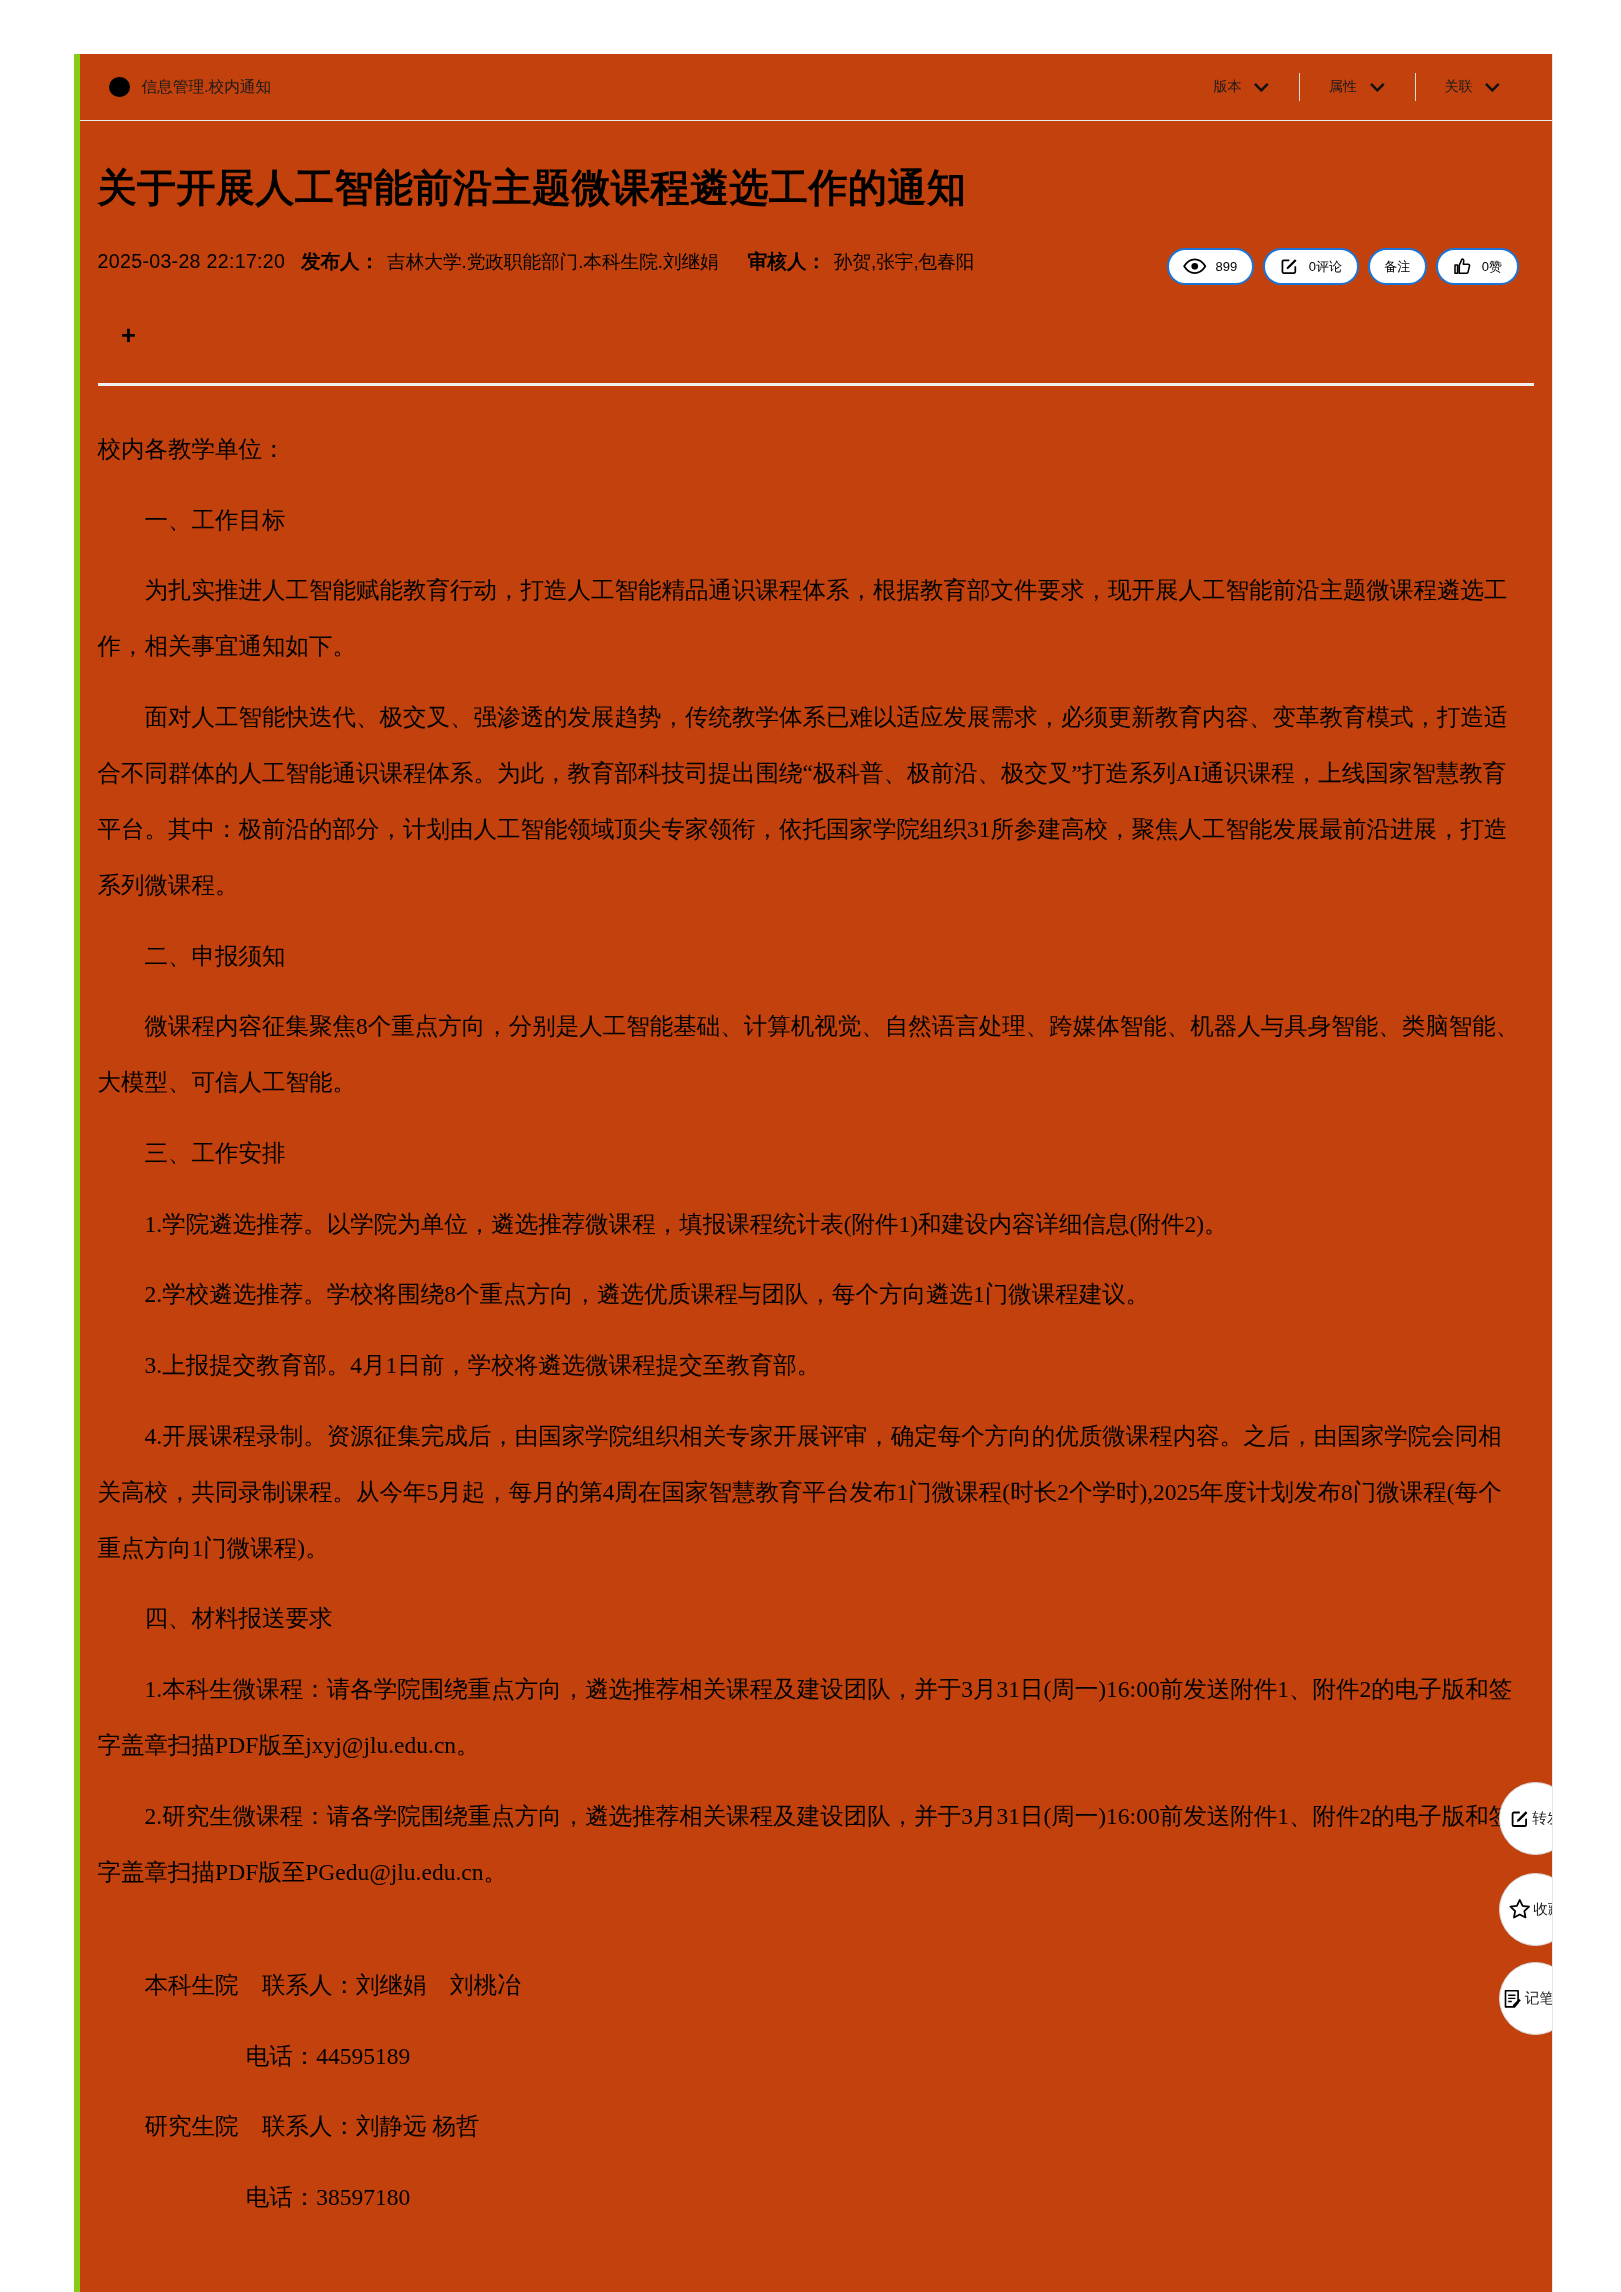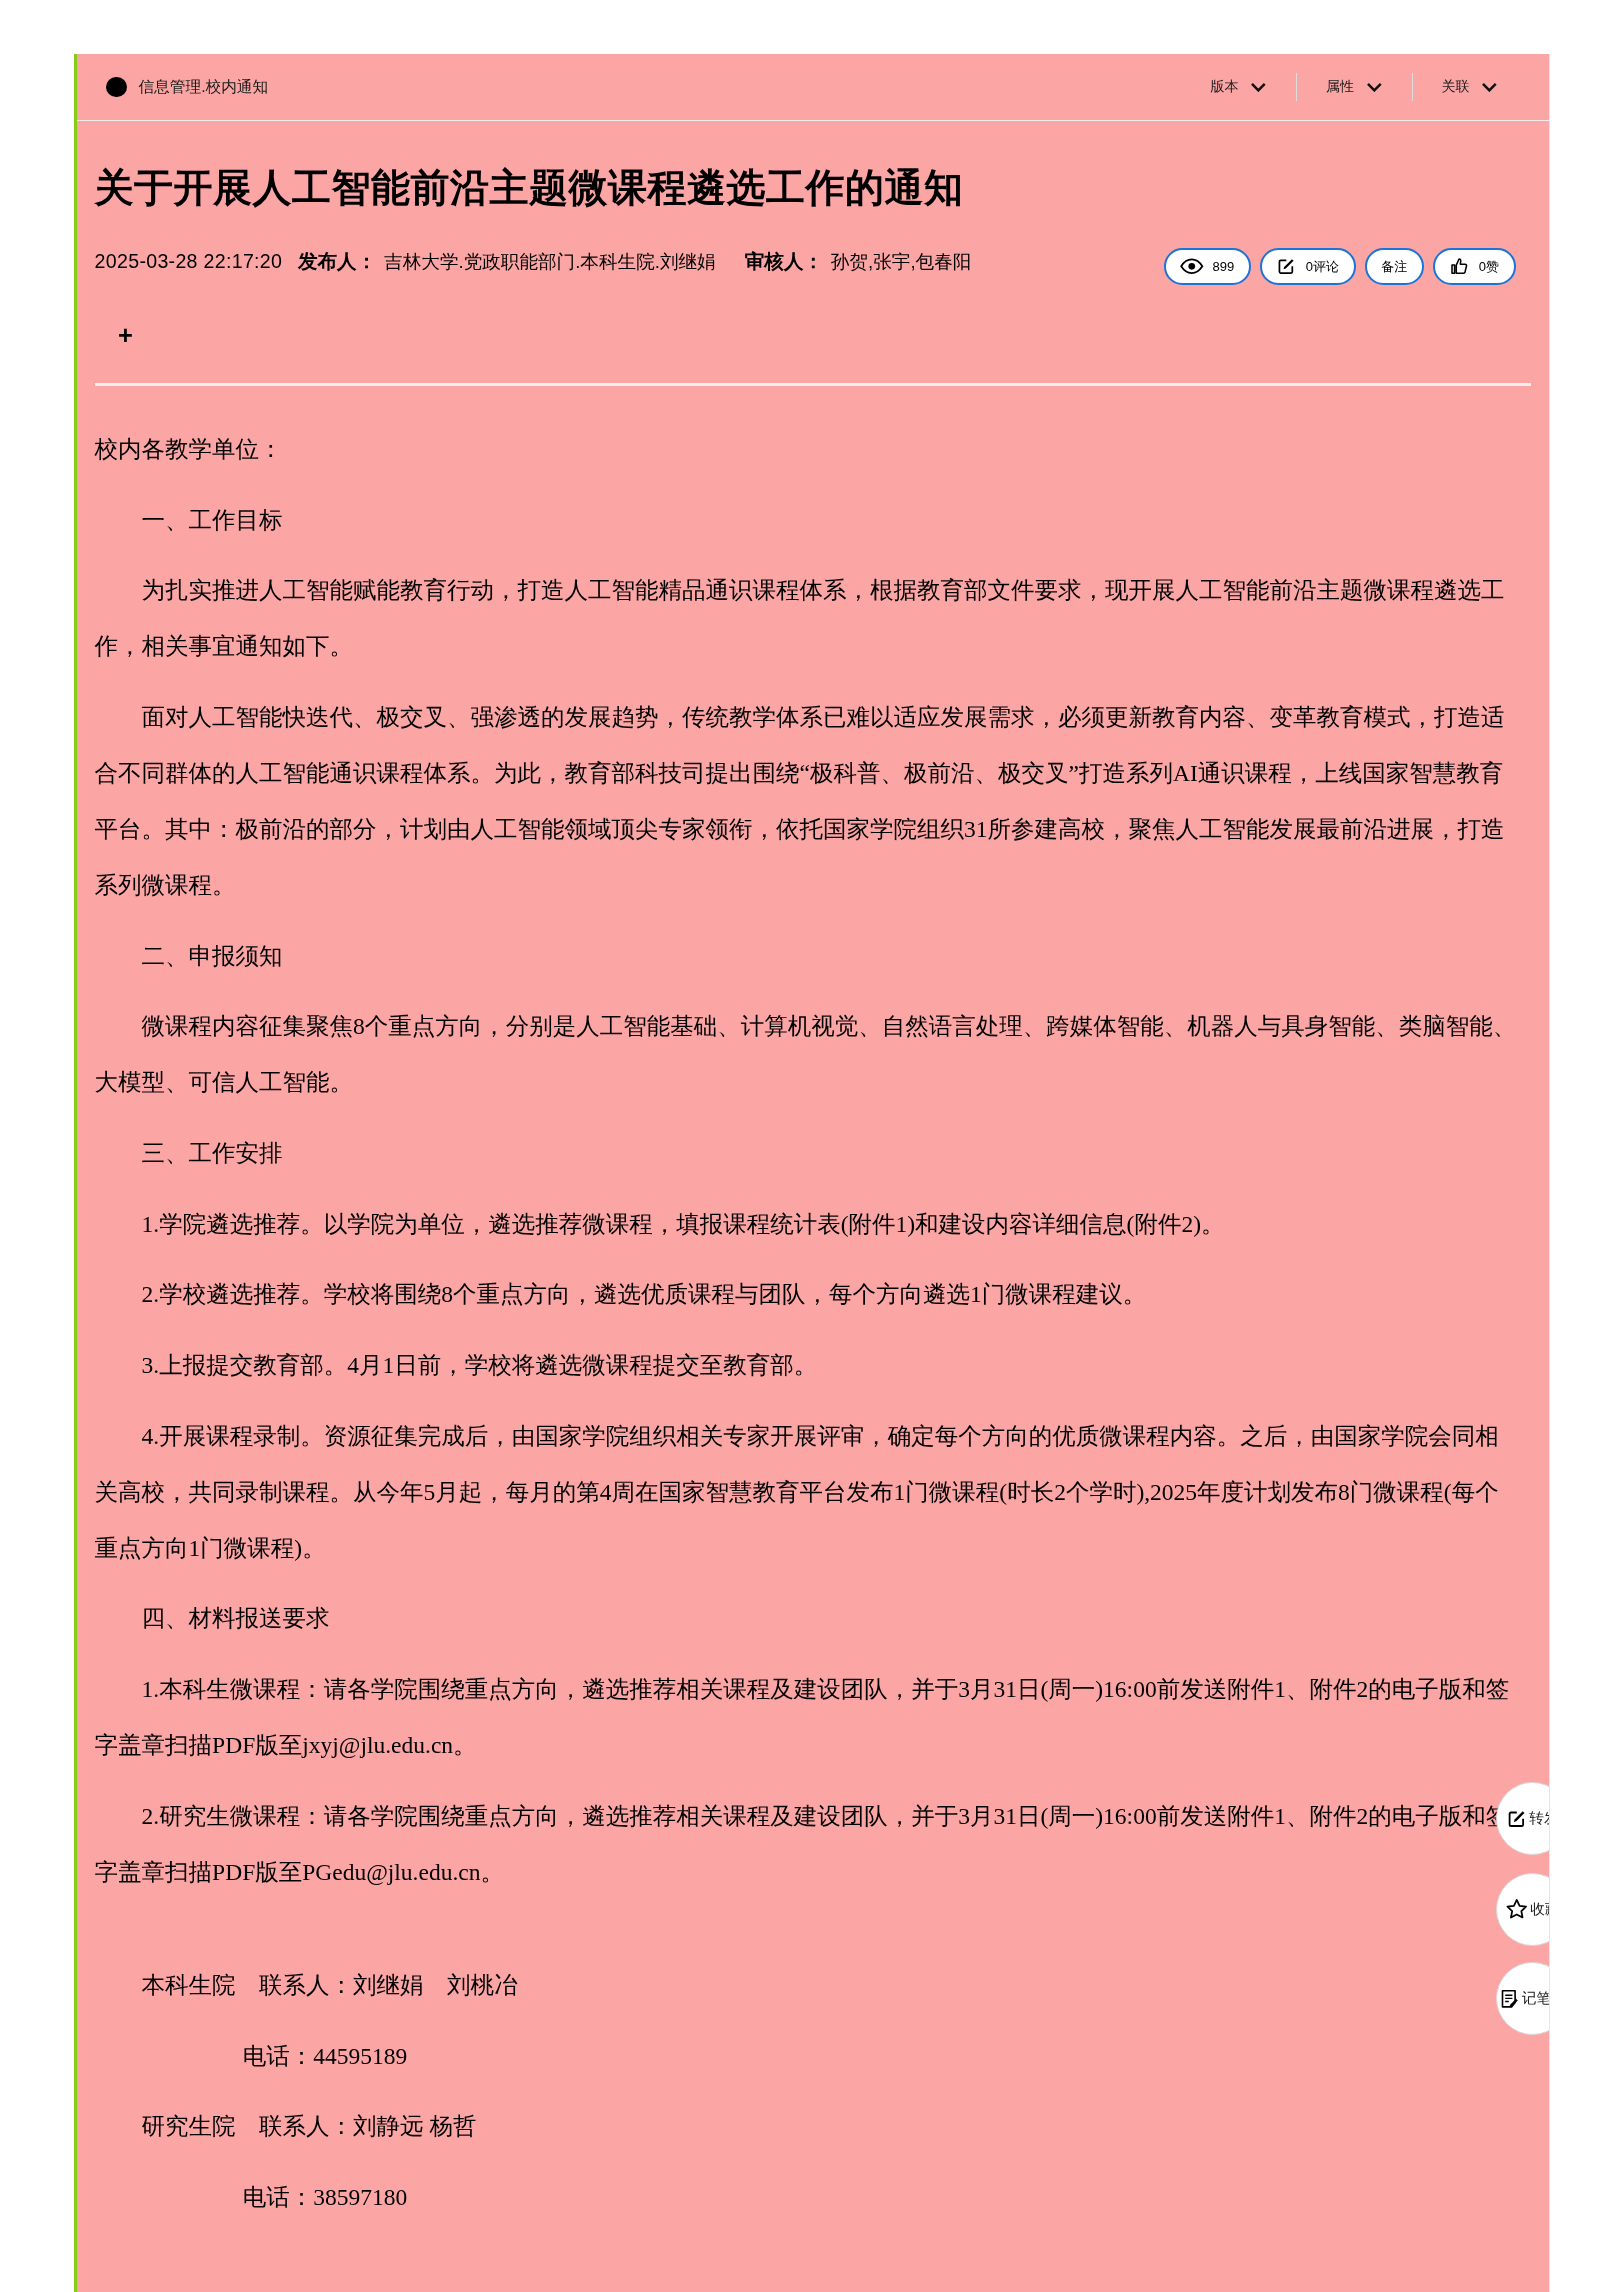--- a/index.html
+++ b/index.html
@@ -4,22 +4,22 @@
 <style>
   html,body { margin:0; padding:0; }
   body {
     width:1621px; height:2293px; position:relative;
     background:#ffffff; color:#111;
     font-family:"Liberation Sans", sans-serif;
     overflow:hidden;
   }
   .panel {
     position:absolute; left:74px; top:54px; width:1472px; height:2239px;
-    background:#fca5a5;
-    border-left:3px solid #84cc16; border-right:1px solid #e6e6e6;
+    background:#c2410c;
+    border-left:6px solid #84cc16; border-right:1px solid #e6e6e6;
     overflow:hidden;
   }
   
   .topbar {
     height:66px; display:flex; align-items:center; justify-content:space-between;
     border-bottom:1px solid #ececec; padding:0 0 0 29px;
   }
   .crumb { display:flex; align-items:center; gap:11.8px; font-size:15.7px; color:#1a1a1a; cursor:pointer; }
   .dot { width:20.6px; height:20.6px; border-radius:50%; background:#000; flex:0 0 auto; }
   .menus { display:flex; align-items:center; padding-right:51px; }

